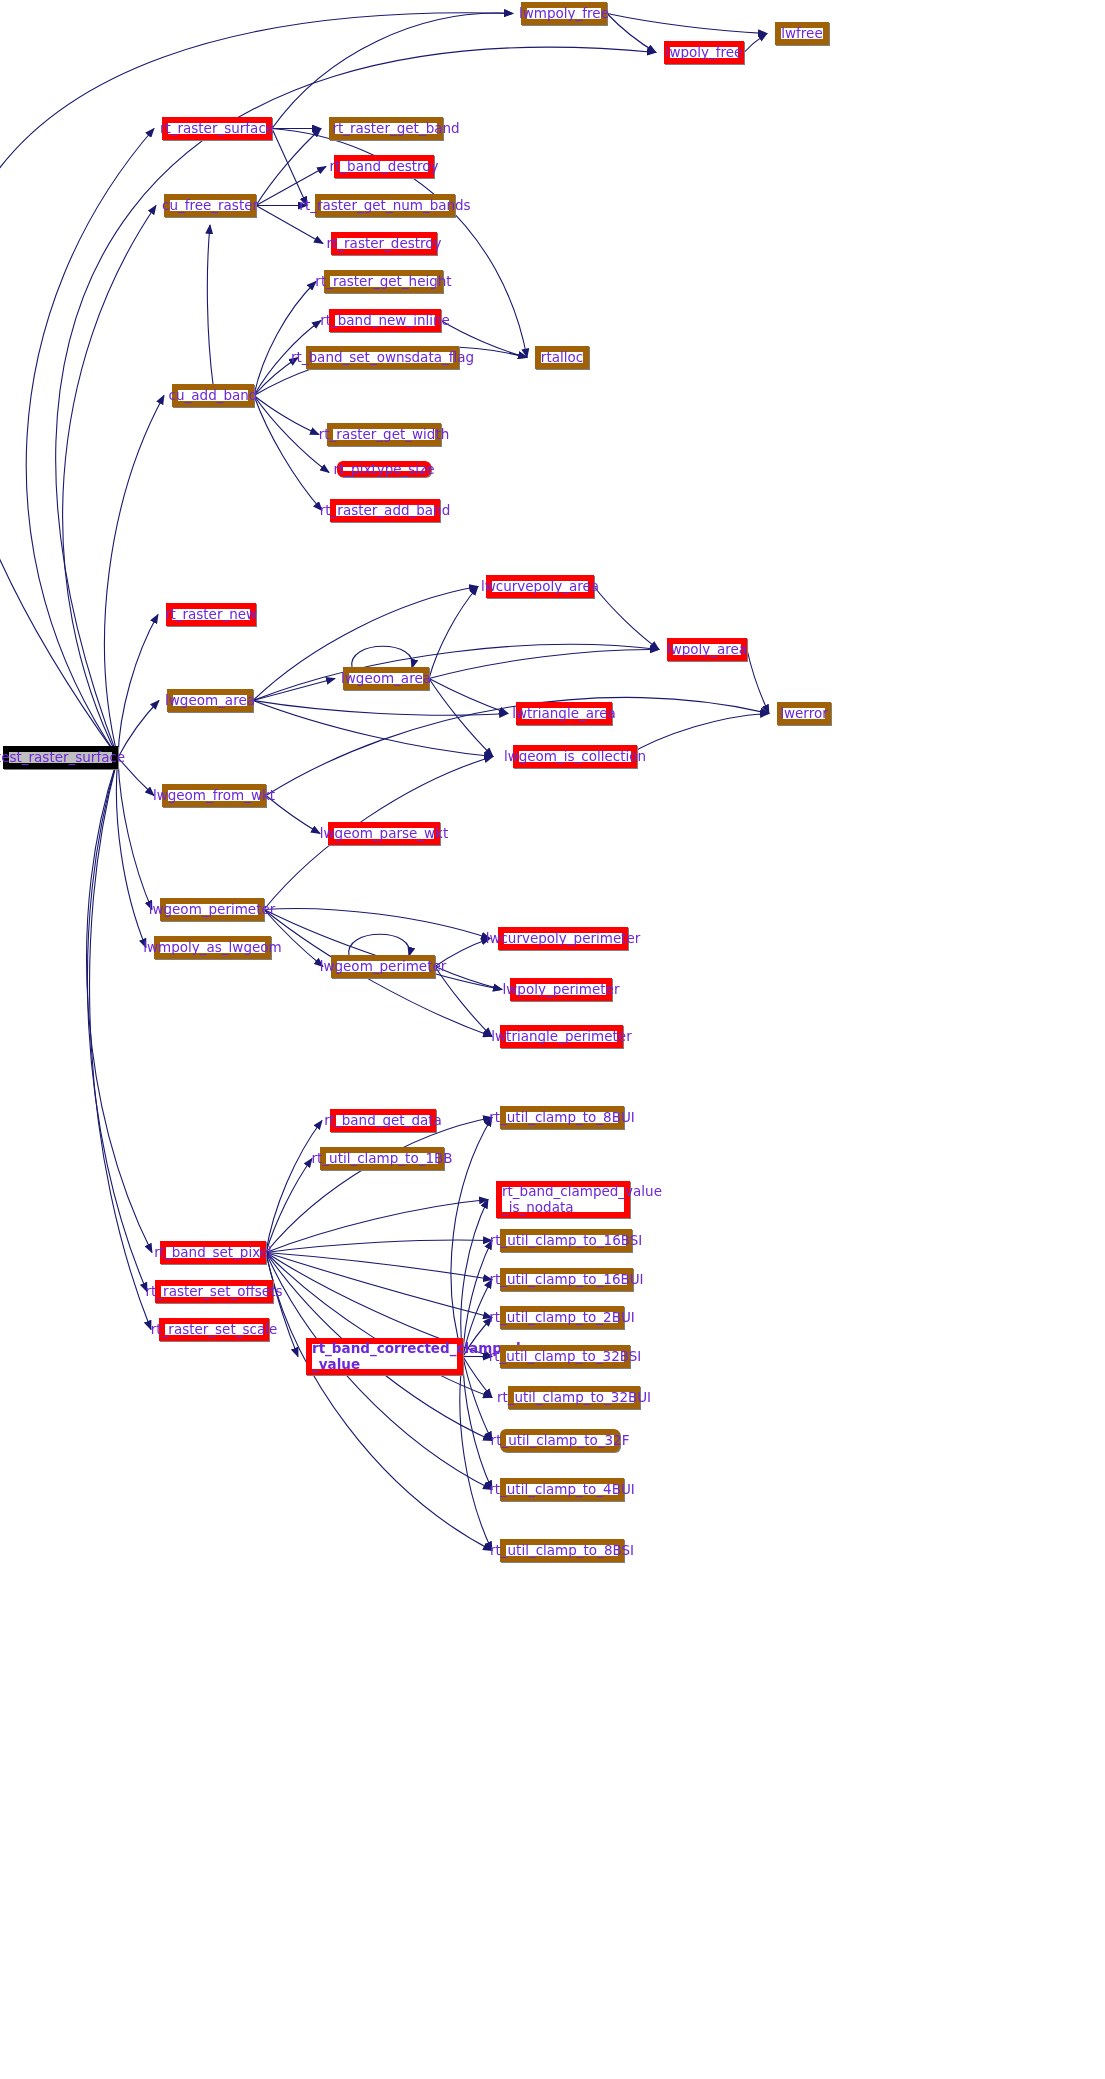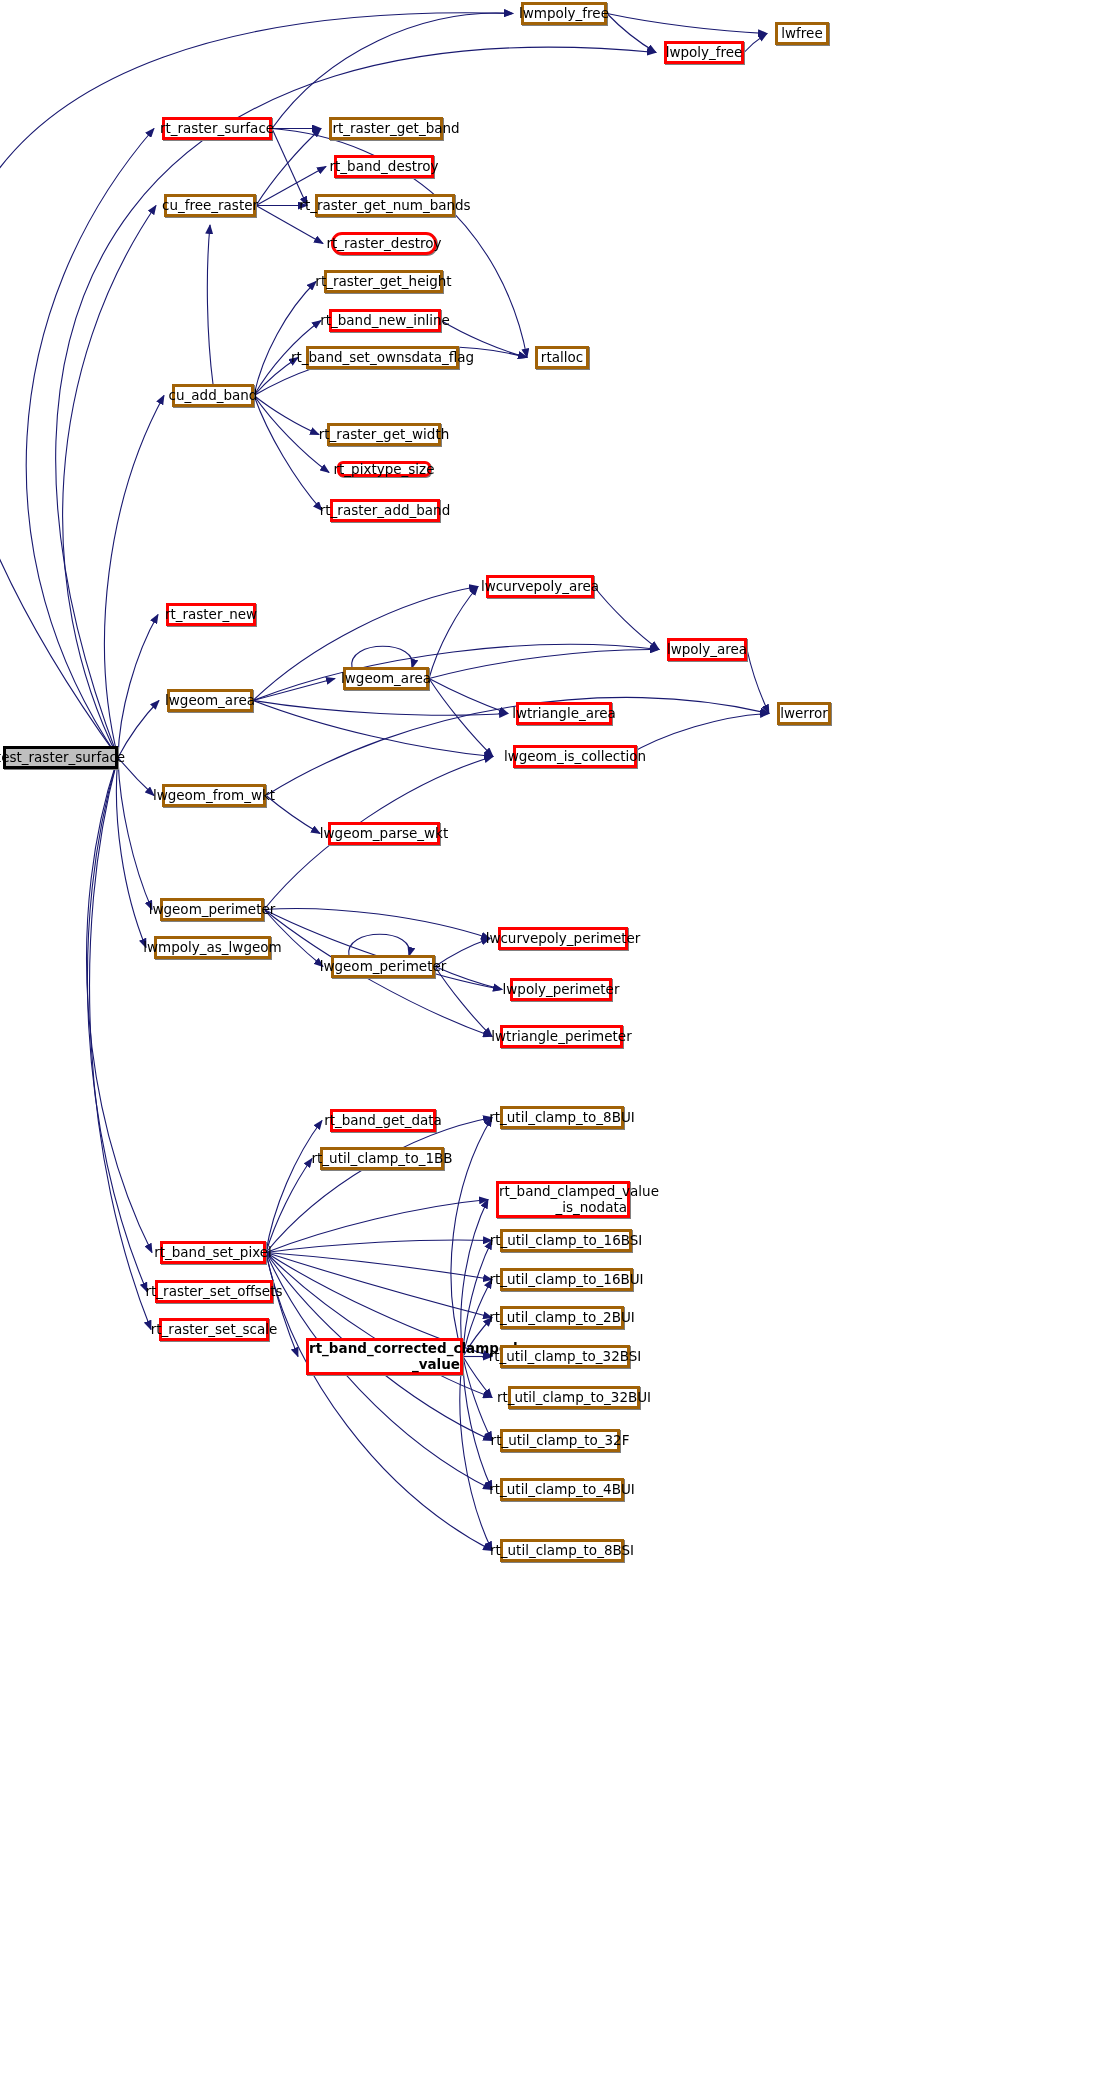--- a/index.html
+++ b/index.html
@@ -22,28 +22,28 @@
     left: 0;
     top: 0;
     width: 1105px;
     height: 2079px;
     pointer-events: none;
   }
   .node {
     position: absolute;
     box-sizing: border-box;
     background: #ffffff;
-    border: 3px solid #a16207;
-    color: #000000;
+    border: 6px solid #a16207;
+    color: #6d28d9;
     font-size: 13.5px;
     line-height: 1.05;
     display: flex;
     align-items: center;
     justify-content: center;
-    text-align: right;
+    text-align: left;
     white-space: nowrap;
     z-index: 5;
     box-shadow: 1px 1px 0 0 #808080;
   }
   .node.red {
     border-color: #ff0000;
   }
   .node.highlight {
     background: #bfbfbf;
     border-color: #000000;
@@ -164,21 +164,21 @@
       </div>
       <div class="node red" style="left: 334px; top: 155px; width: 100px; height: 23px;">
         <span>rt_band_destroy</span>
       </div>
       <div class="node" style="left: 164px; top: 194px; width: 92px; height: 23px;">
         <span>cu_free_raster</span>
       </div>
       <div class="node" style="left: 315px; top: 194px; width: 140px; height: 23px;">
         <span>rt_raster_get_num_bands</span>
       </div>
-      <div class="node red" style="left: 331px; top: 232px; width: 106px; height: 23px; border-radius: 11px;">
+      <div class="node red" style="left: 331px; top: 232px; width: 106px; height: 23px;">
         <span>rt_raster_destroy</span>
       </div>
       <div class="node" style="left: 324px; top: 270px; width: 119px; height: 23px;">
         <span>rt_raster_get_height</span>
       </div>
       <div class="node red" style="left: 329px; top: 309px; width: 112px; height: 23px;">
         <span>rt_band_new_inline</span>
       </div>
       <div class="node" style="left: 306px; top: 346px; width: 153px; height: 23px;">
         <span>rt_band_set_ownsdata_flag</span>
@@ -281,21 +281,21 @@
       </div>
       <div class="node red two-line" style="left: 306px; top: 1338px; width: 157px; height: 37px; font-weight: bold;">
         <div style="width: 100%;"><span>rt_band_corrected_clamped</span><br><span>_value</span></div>
       </div>
       <div class="node" style="left: 500px; top: 1345px; width: 130px; height: 23px;">
         <span>rt_util_clamp_to_32BSI</span>
       </div>
       <div class="node" style="left: 500px; top: 1386px; width: 132px; height: 23px; margin-left: 8px;">
         <span>rt_util_clamp_to_32BUI</span>
       </div>
-      <div class="node" style="left: 500px; top: 1429px; width: 120px; height: 23px;">
+      <div class="node" style="left: 500px; top: 1429px; width: 120px; height: 23px; border-radius: 6px;">
         <span>rt_util_clamp_to_32F</span>
       </div>
       <div class="node" style="left: 500px; top: 1478px; width: 124px; height: 23px;">
         <span>rt_util_clamp_to_4BUI</span>
       </div>
       <div class="node" style="left: 500px; top: 1539px; width: 124px; height: 23px;">
         <span>rt_util_clamp_to_8BSI</span>
       </div>
     </div>
 </div>

